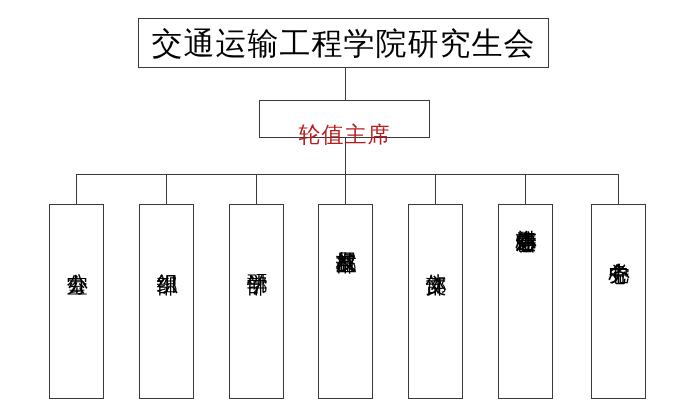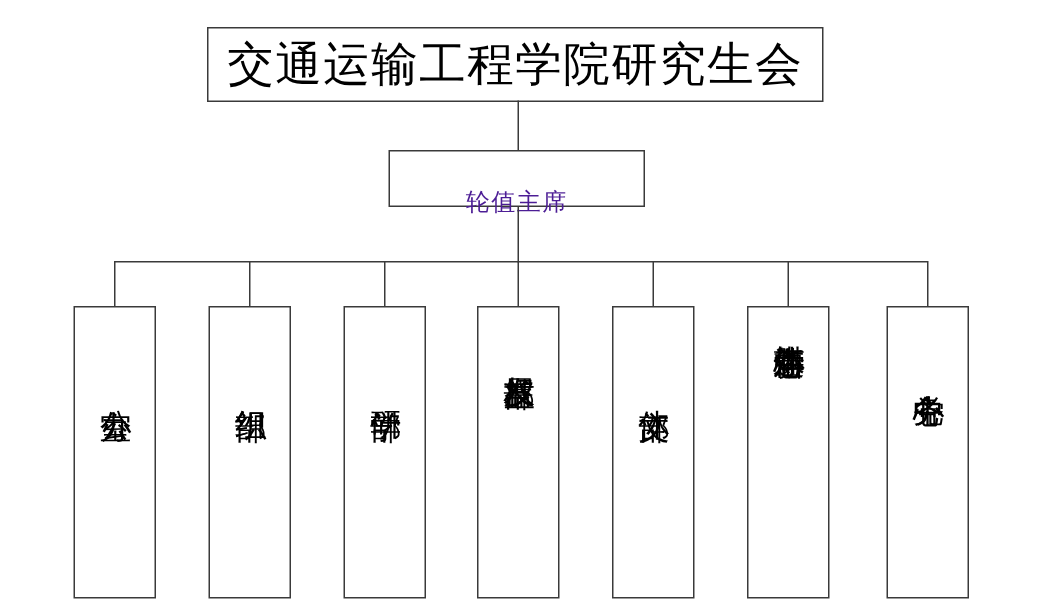--- a/index.html
+++ b/index.html
@@ -37,24 +37,24 @@
     color: #000000;
     white-space: nowrap;
   }
   .box-chair {
     left: 259px;
     top: 100px;
     width: 171px;
     height: 38px;
   }
   .box-chair .label {
-    font-size: 16px;
+    font-size: 22px;
     letter-spacing: 1px;
     line-height: 1;
-    color: #4c1d95;
+    color: #b91c1c;
     white-space: nowrap;
     margin-top: 32px;
   }
   .box-leaf {
     top: 204px;
     width: 55px;
     height: 195px;
     align-items: flex-start;
     justify-content: center;
   }

